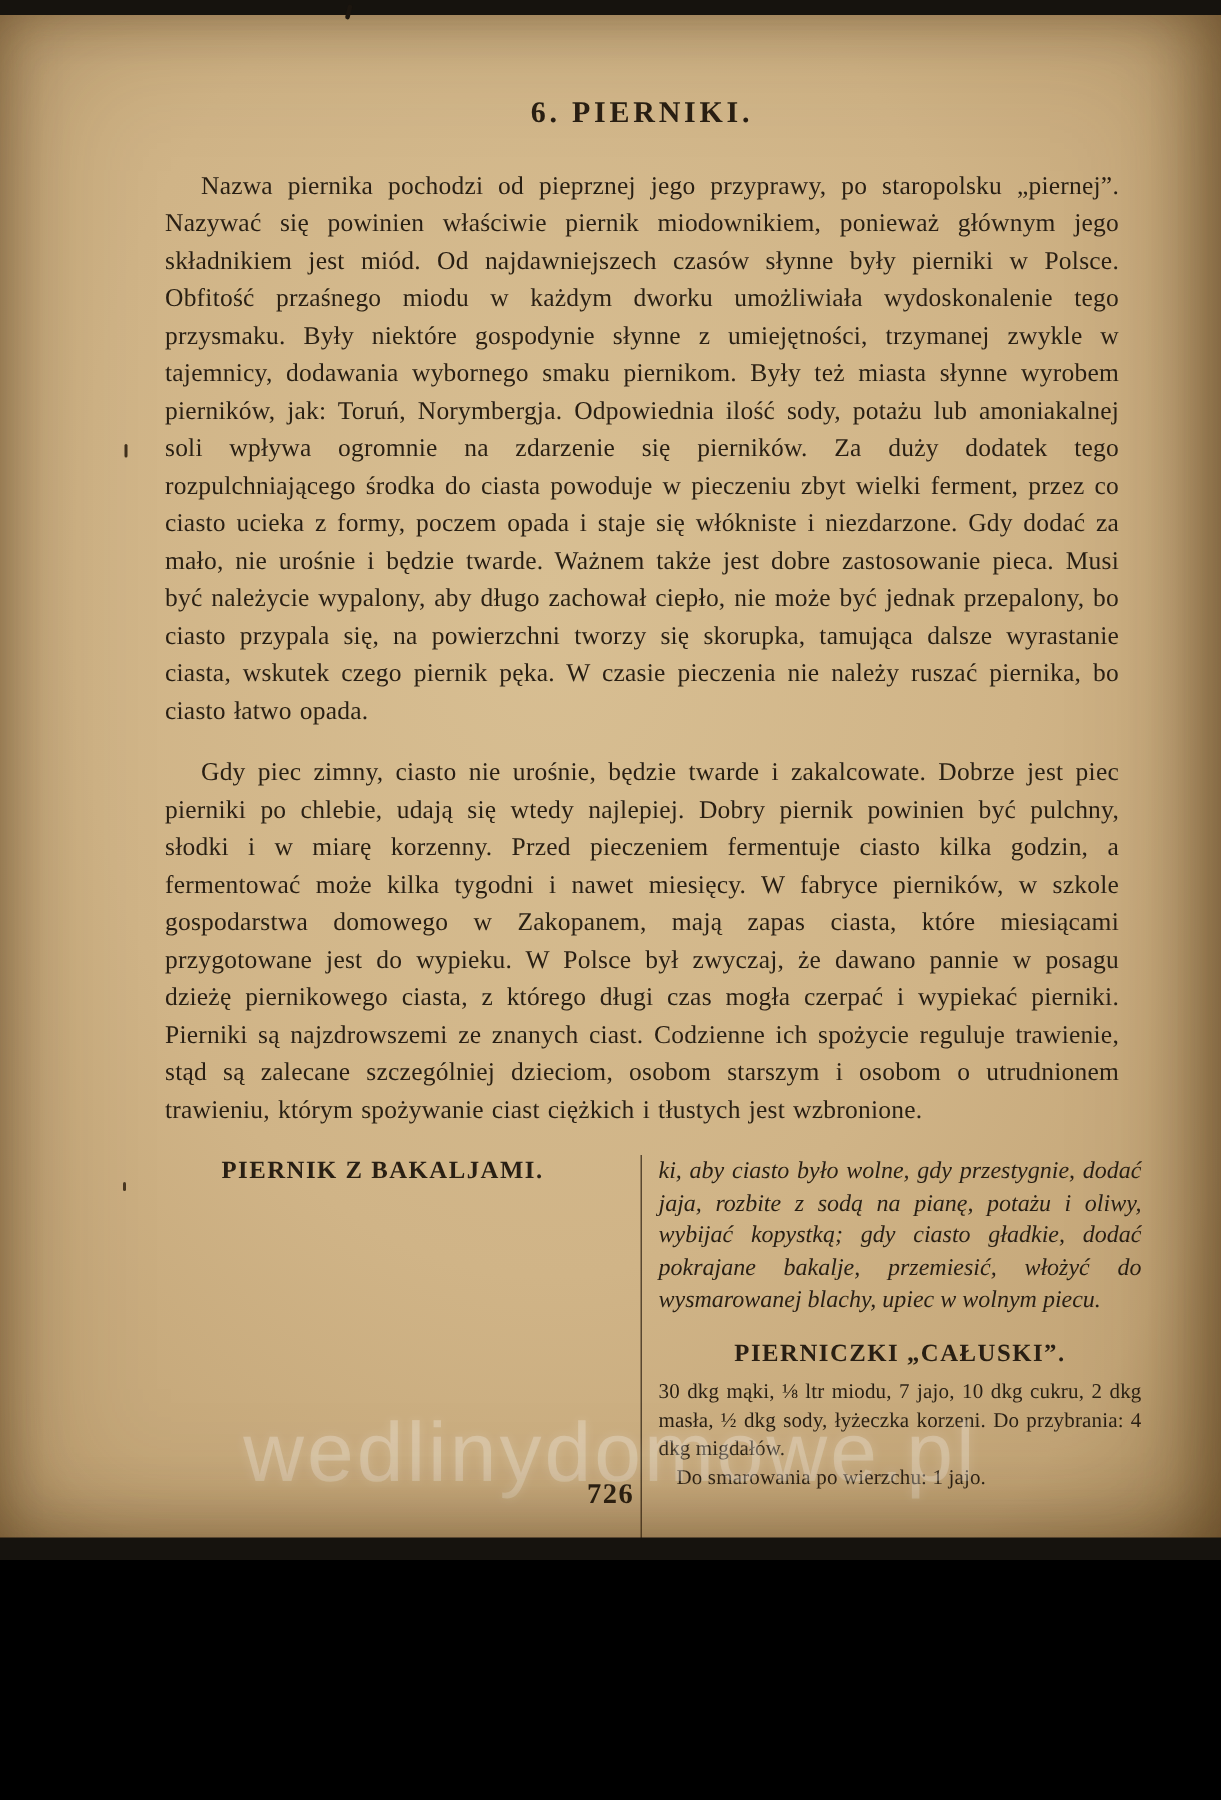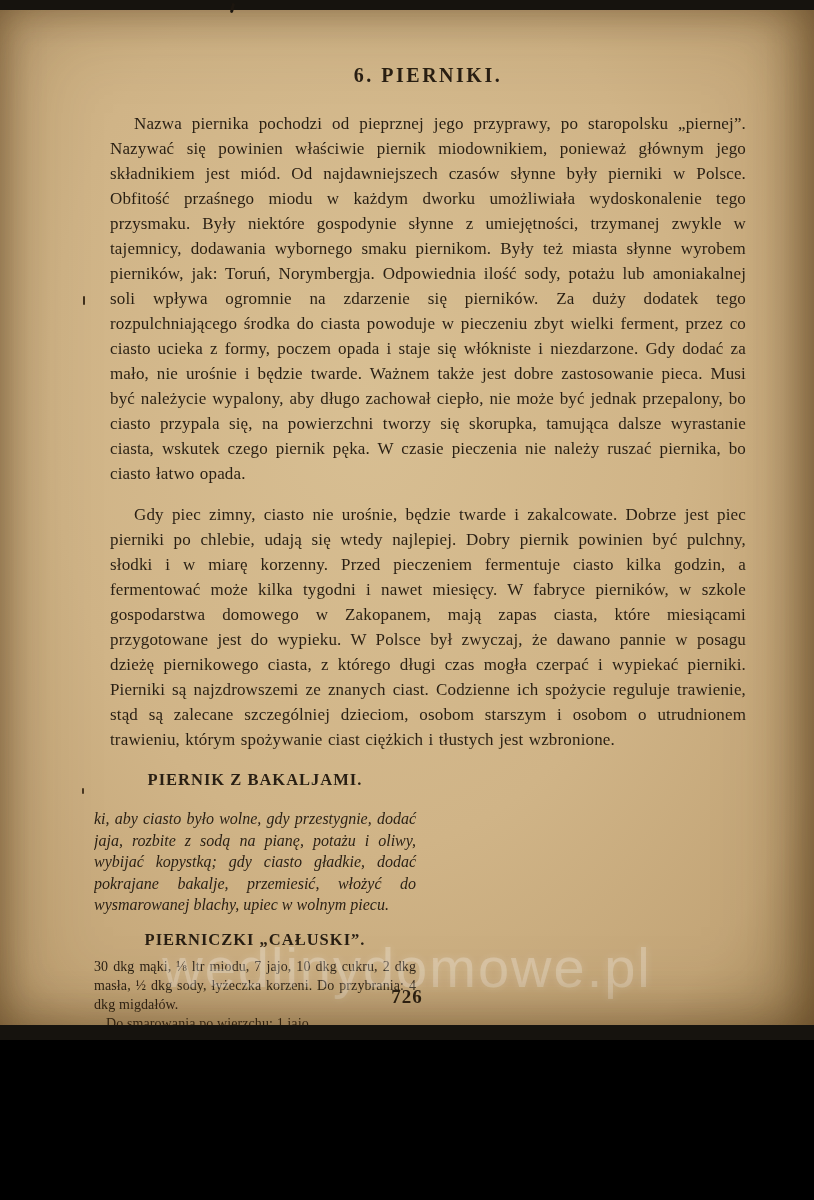--- a/index.html
+++ b/index.html
@@ -87,21 +87,20 @@
     word-spacing: 1px;
     letter-spacing: 0.15px;
     margin: 16px;
   }
 
   .cols {
     display: flex;
     margin-top: 14px;
     height: 302px;
     overflow: hidden;
-    flex-direction: column;
   }
   .col { width: 322px; }
   .divider {
     width: 1px;
     align-self: stretch;
     background: rgba(48, 35, 20, 0.75);
     margin: 2px 11px 6px 11px;
   }
   h2.recipe-title {
     font-size: 16.5px;

